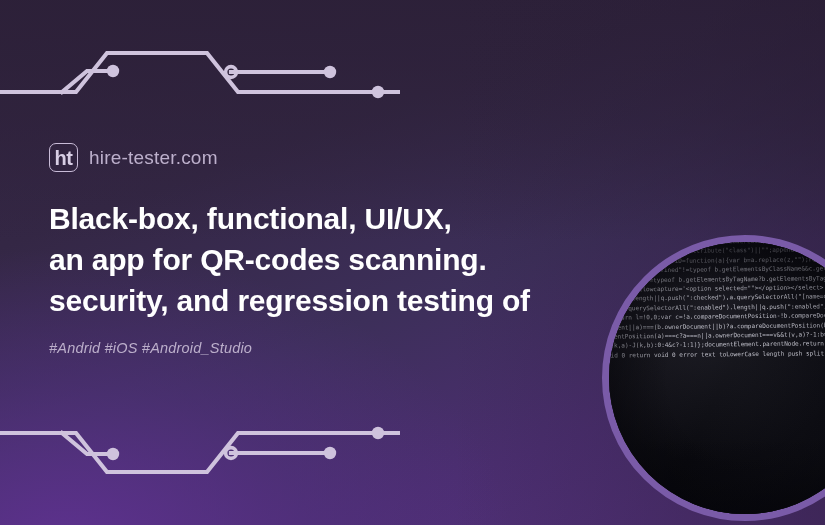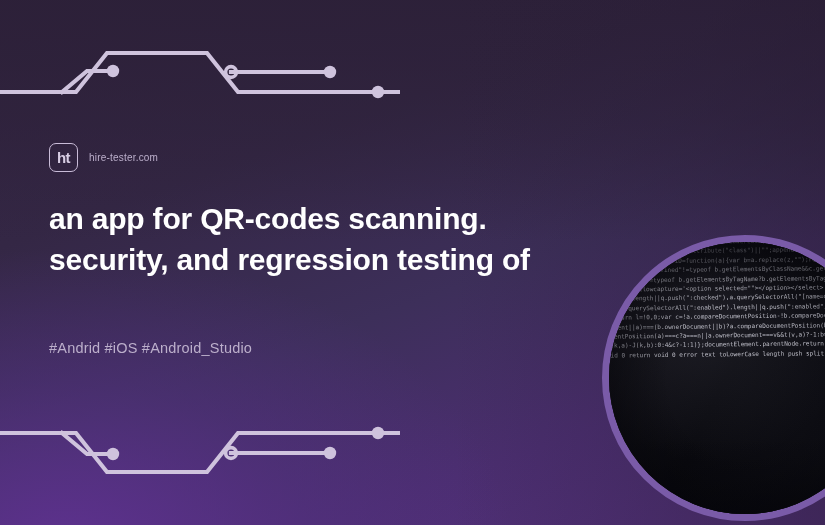--- a/index.html
+++ b/index.html
@@ -60,29 +60,29 @@
     height: 29px;
     border: 1.6px solid #c9bcd8;
     border-radius: 7px;
     display: flex;
     align-items: center;
     justify-content: center;
     box-sizing: border-box;
   }
   .logo-mark span {
     color: #d8cee4;
-    font-size: 15px;
+    font-size: 20px;
     font-weight: 700;
     letter-spacing: -0.5px;
     line-height: 1;
     font-family: "Liberation Sans", sans-serif;
   }
   .logo-word {
     color: #bdb0cc;
-    font-size: 10px;
+    font-size: 19px;
     letter-spacing: 0.2px;
     white-space: nowrap;
   }
 
   
   .headline {
     position: absolute;
     left: 49px;
     top: 198px;
     width: 545px;
@@ -95,20 +95,21 @@
   .headline .hl-line { display: block; white-space: nowrap; }
 
   
   .tags {
     position: absolute;
     left: 49px;
     top: 340px;
     color: #bcafcb;
     font-size: 14.5px;
     letter-spacing: 0.2px;
+    font-style: italic;
   }
 
   
   .code-circle {
     position: absolute;
     left: 602px;
     top: 235px;
     width: 286px;
     height: 286px;
     border-radius: 50%;
@@ -191,19 +192,20 @@
   </div>
 
   <div class="logo-row">
     <div class="logo-mark">
       <span>ht</span>
     </div>
     <div class="logo-word">hire-tester.com</div>
   </div>
 
   <div class="headline">
+    <span class="hl-line">Black-box, functional, UI/UX,</span>
     <span class="hl-line">an app for QR-codes scanning.</span>
     <span class="hl-line">security, and regression testing of</span>
   </div>
 
   <div class="tags">#Andrid #iOS #Android_Studio</div>
 
 </div>
 
 </body></html>

